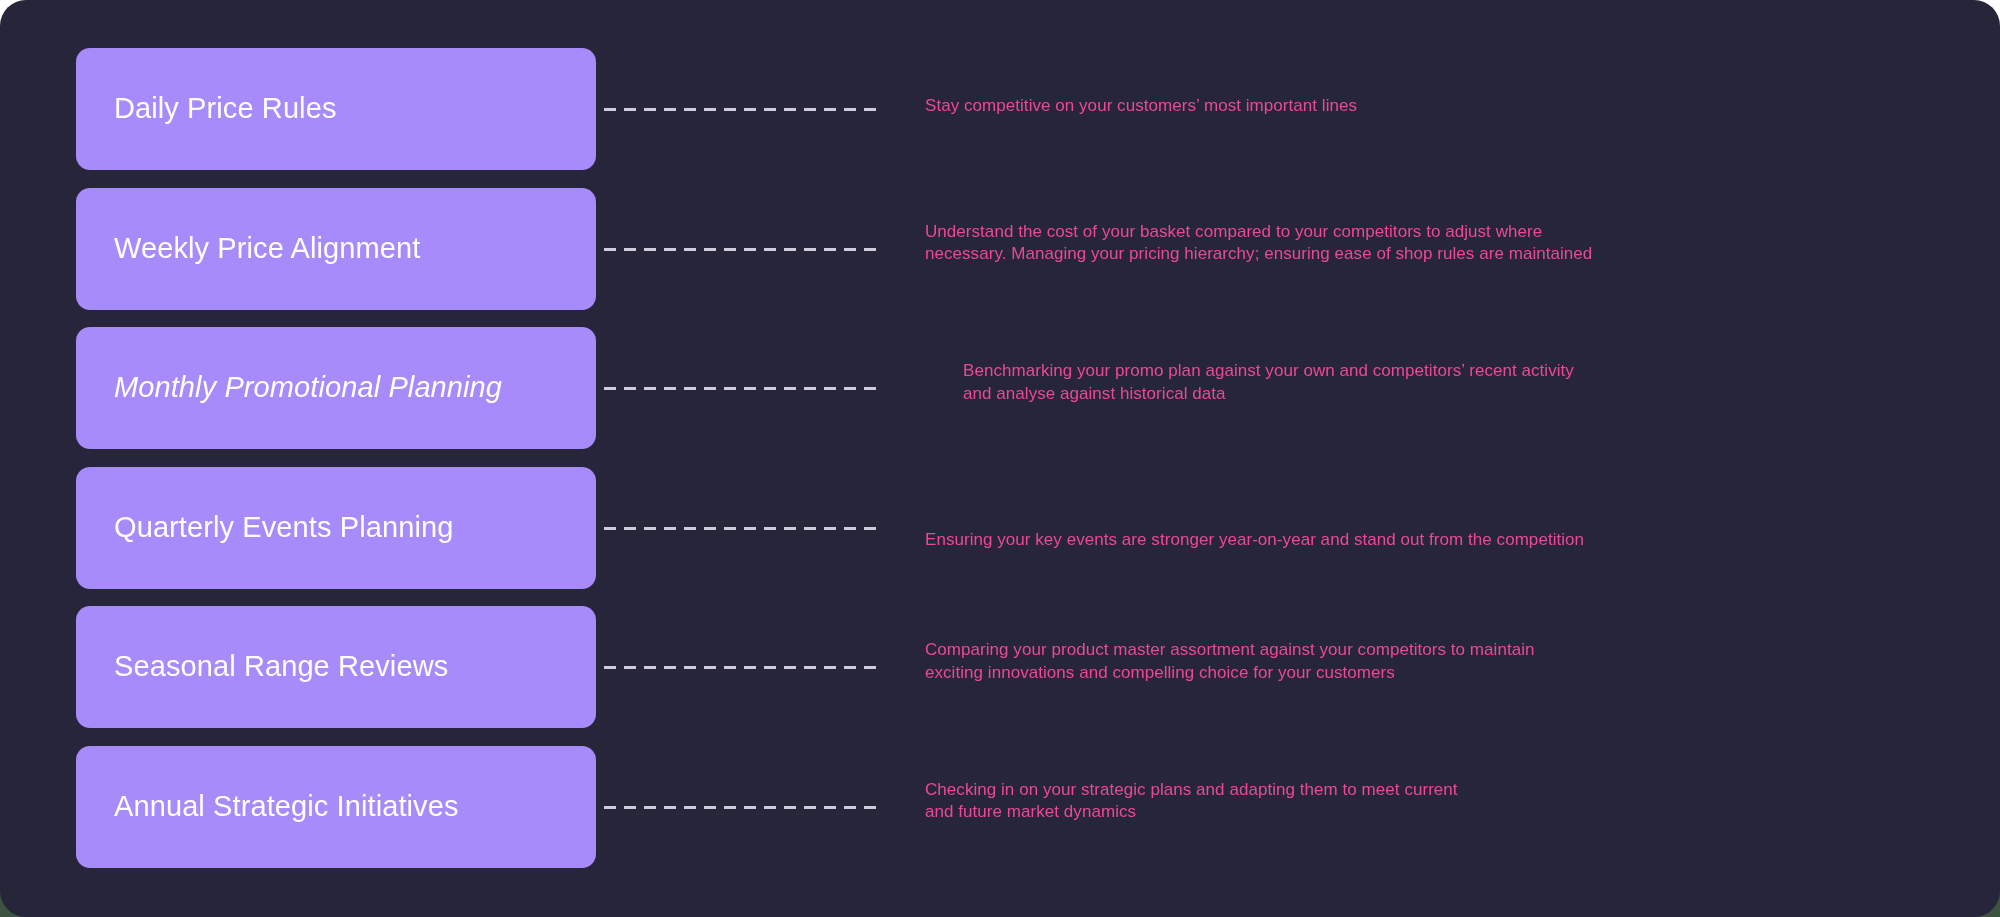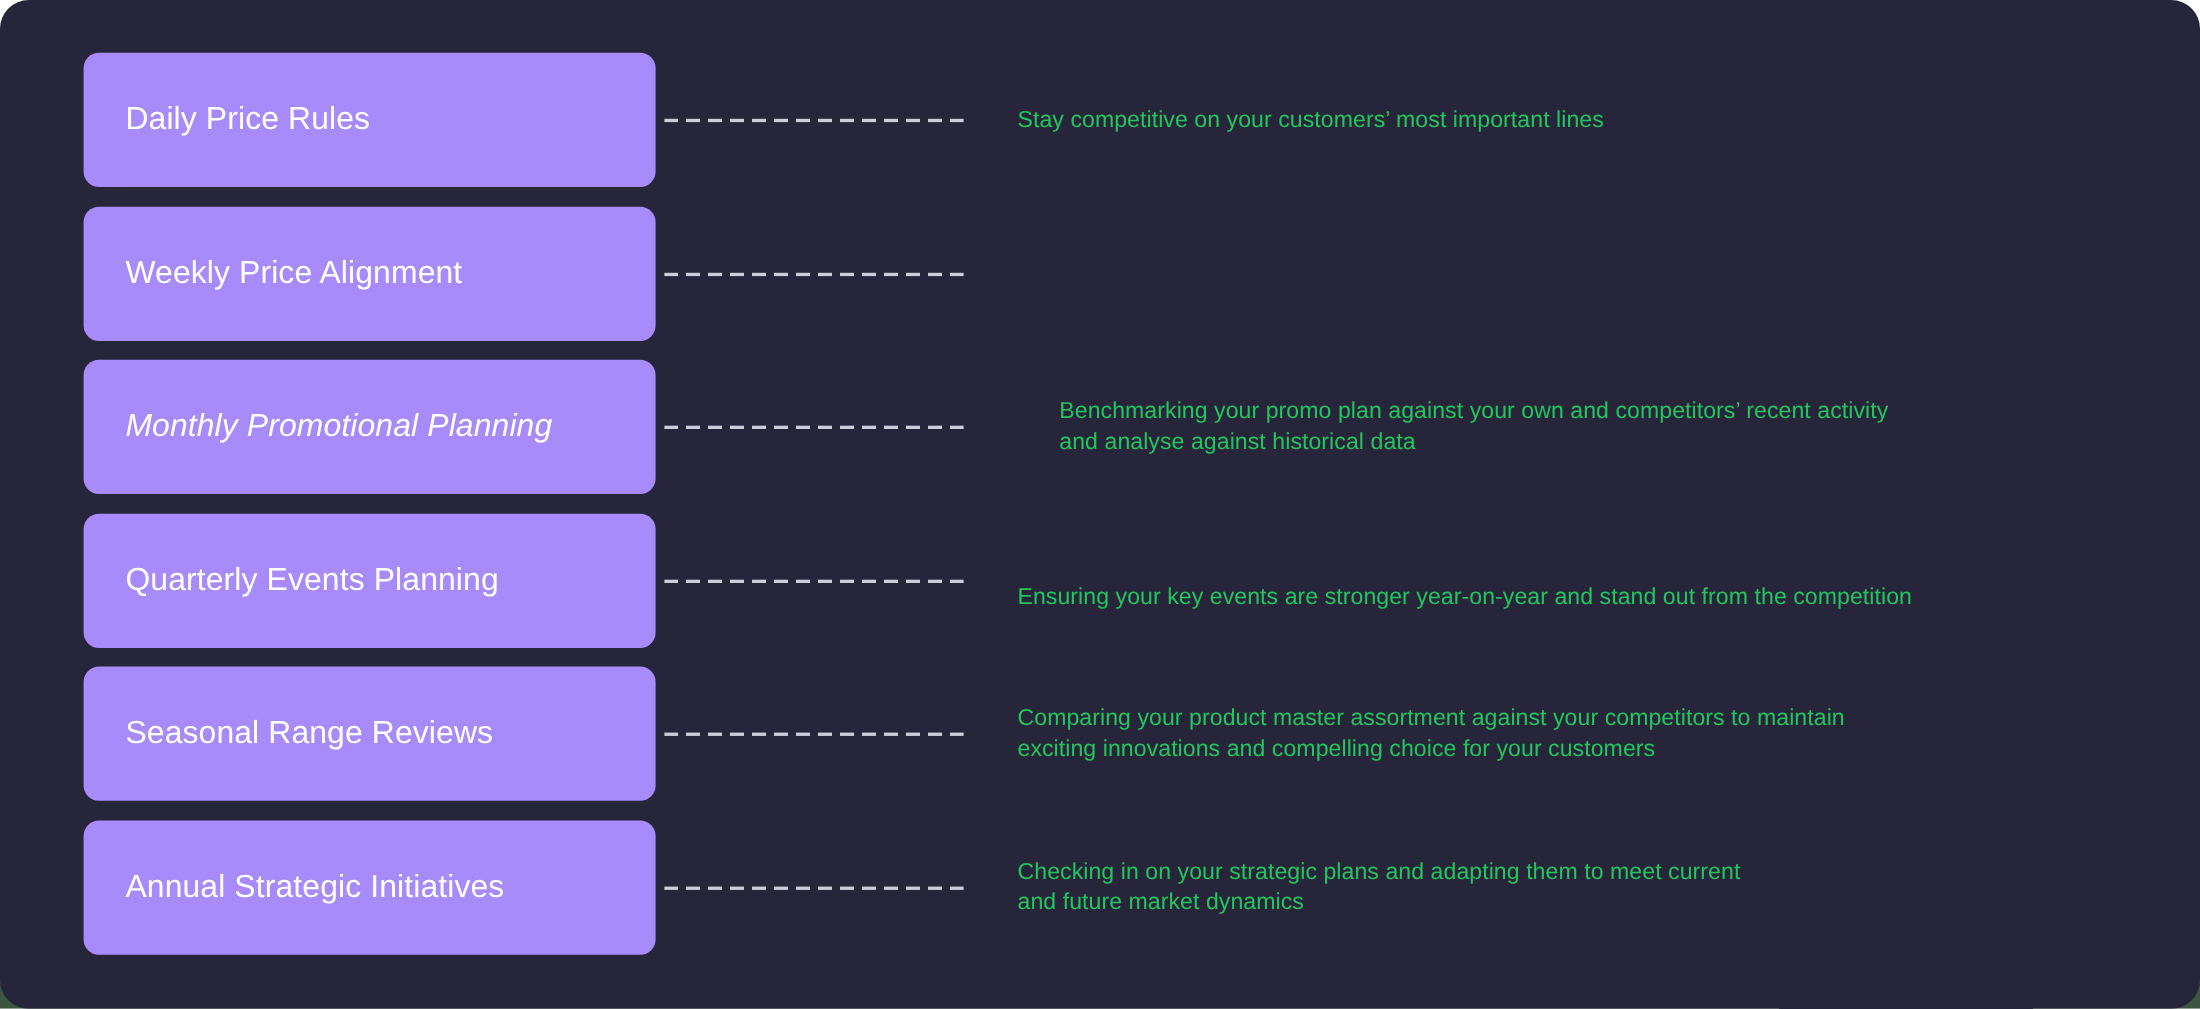--- a/index.html
+++ b/index.html
@@ -84,22 +84,22 @@
       rgba(0,0,0,0) 12px,
       rgba(0,0,0,0) 20px
     );
   }
 
   
   .desc {
     position: absolute;
     left: 925px;
     width: 1010px;
-    color: #22c55e;
-    font-size: 21px;
+    color: #ec4899;
+    font-size: 17px;
     font-weight: 400;
     line-height: 1.33;
     letter-spacing: 0.05px;
   }
 
   .desc-line {
     display: block;
     white-space: nowrap;
   }
 </style>
@@ -117,20 +117,22 @@
           <div class="desc" style="top: 47px;">
             <span class="desc-line">Stay competitive on your customers’ most important lines</span>
           </div>
         </div>
         <div class="row" style="top: 187.5px; height: 122px;">
           <div class="card" style="top: 0px;">
             <span class="card-label">Weekly Price Alignment</span>
           </div>
           <div class="connector" style="top: 60px;"></div>
           <div class="desc" style="top: 33px;">
+            <span class="desc-line">Understand the cost of your basket compared to your competitors to adjust where</span>
+            <span class="desc-line">necessary. Managing your pricing hierarchy; ensuring ease of shop rules are maintained</span>
           </div>
         </div>
         <div class="row" style="top: 327px; height: 122px;">
           <div class="card" style="top: 0px; font-style: italic;">
             <span class="card-label">Monthly Promotional Planning</span>
           </div>
           <div class="connector" style="top: 60px;"></div>
           <div class="desc" style="top: 33px; margin-left: 38px;">
             <span class="desc-line">Benchmarking your promo plan against your own and competitors’ recent activity</span>
             <span class="desc-line">and analyse against historical data</span>

